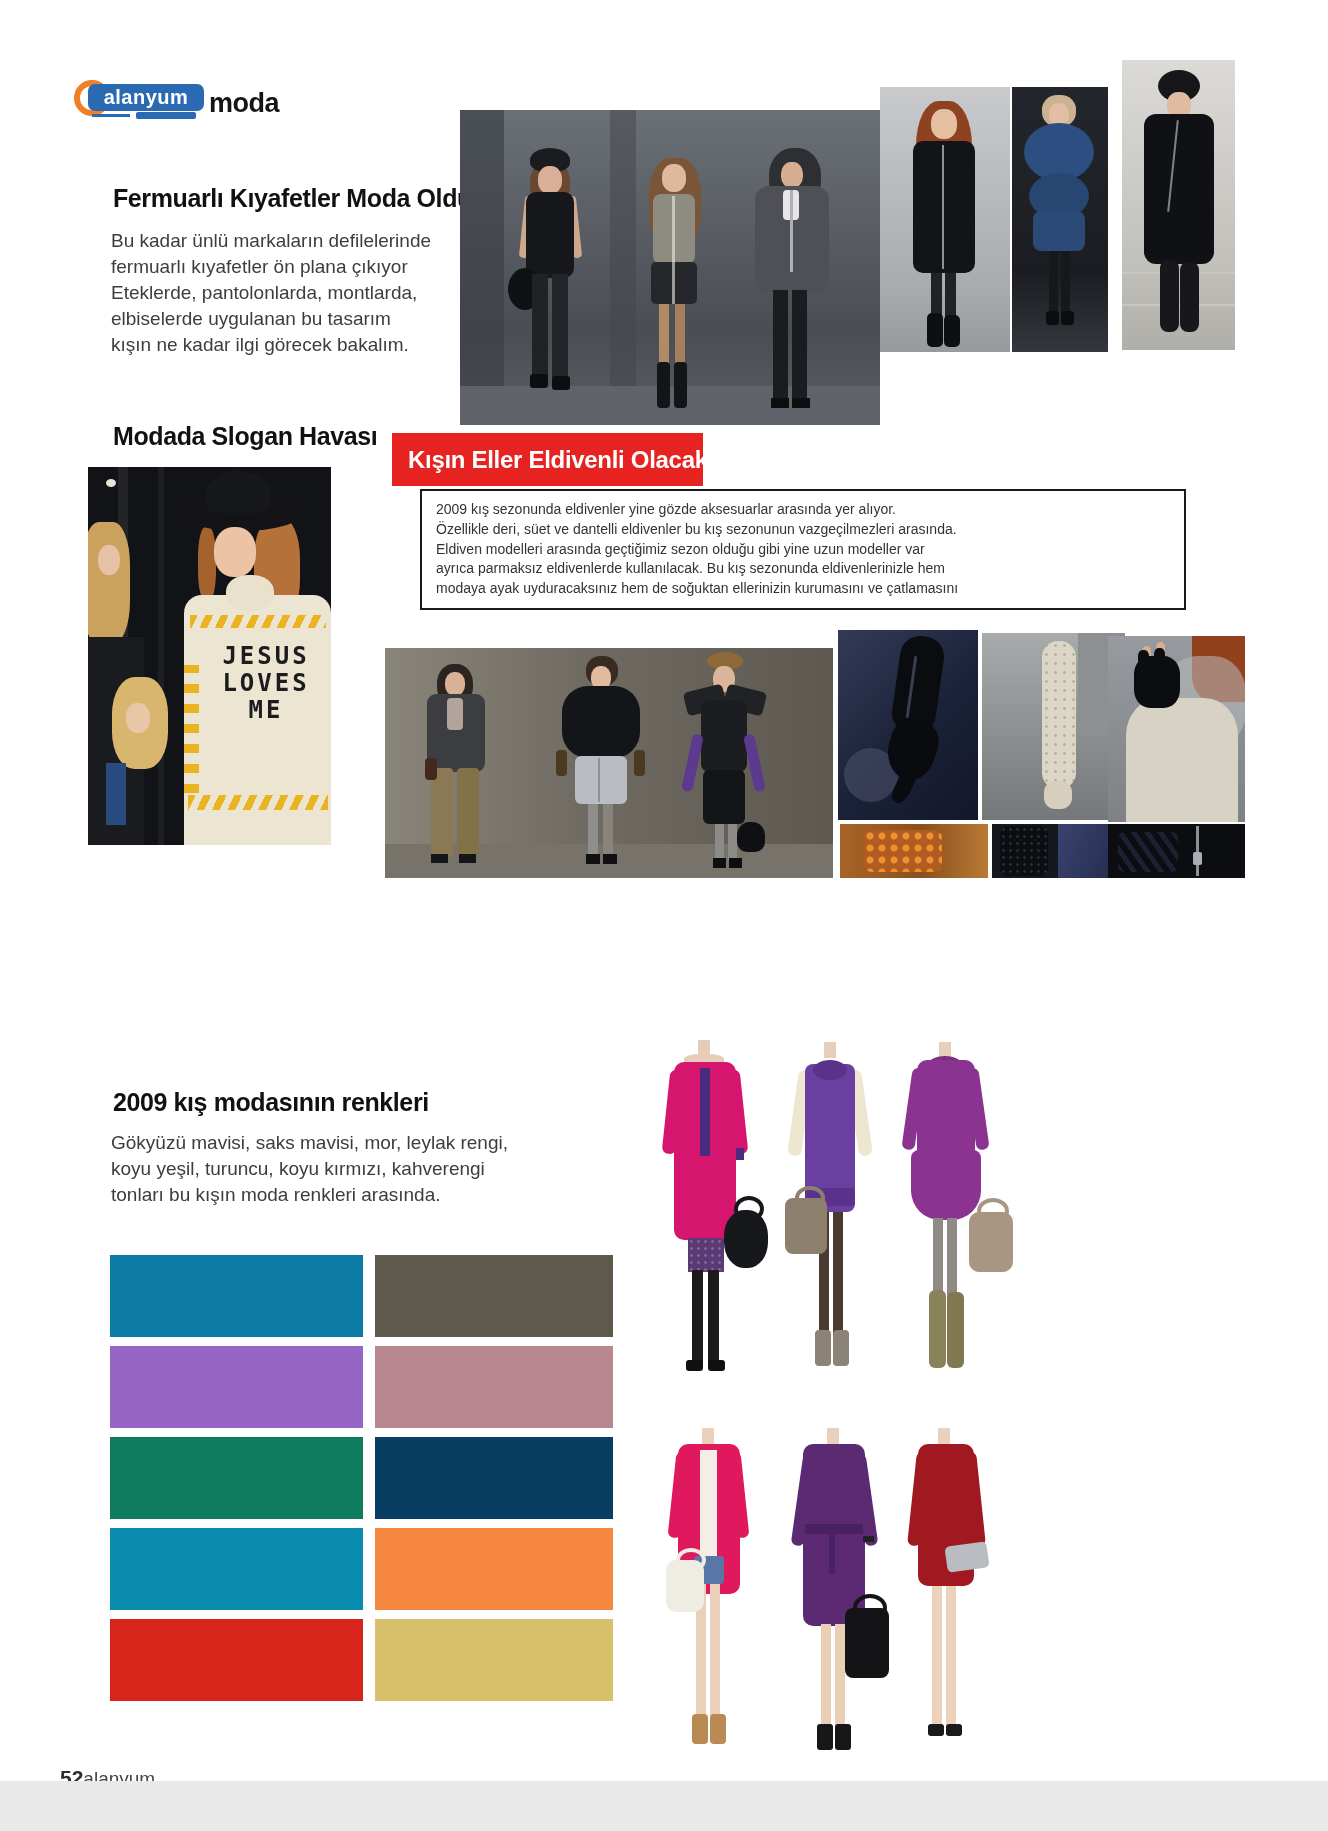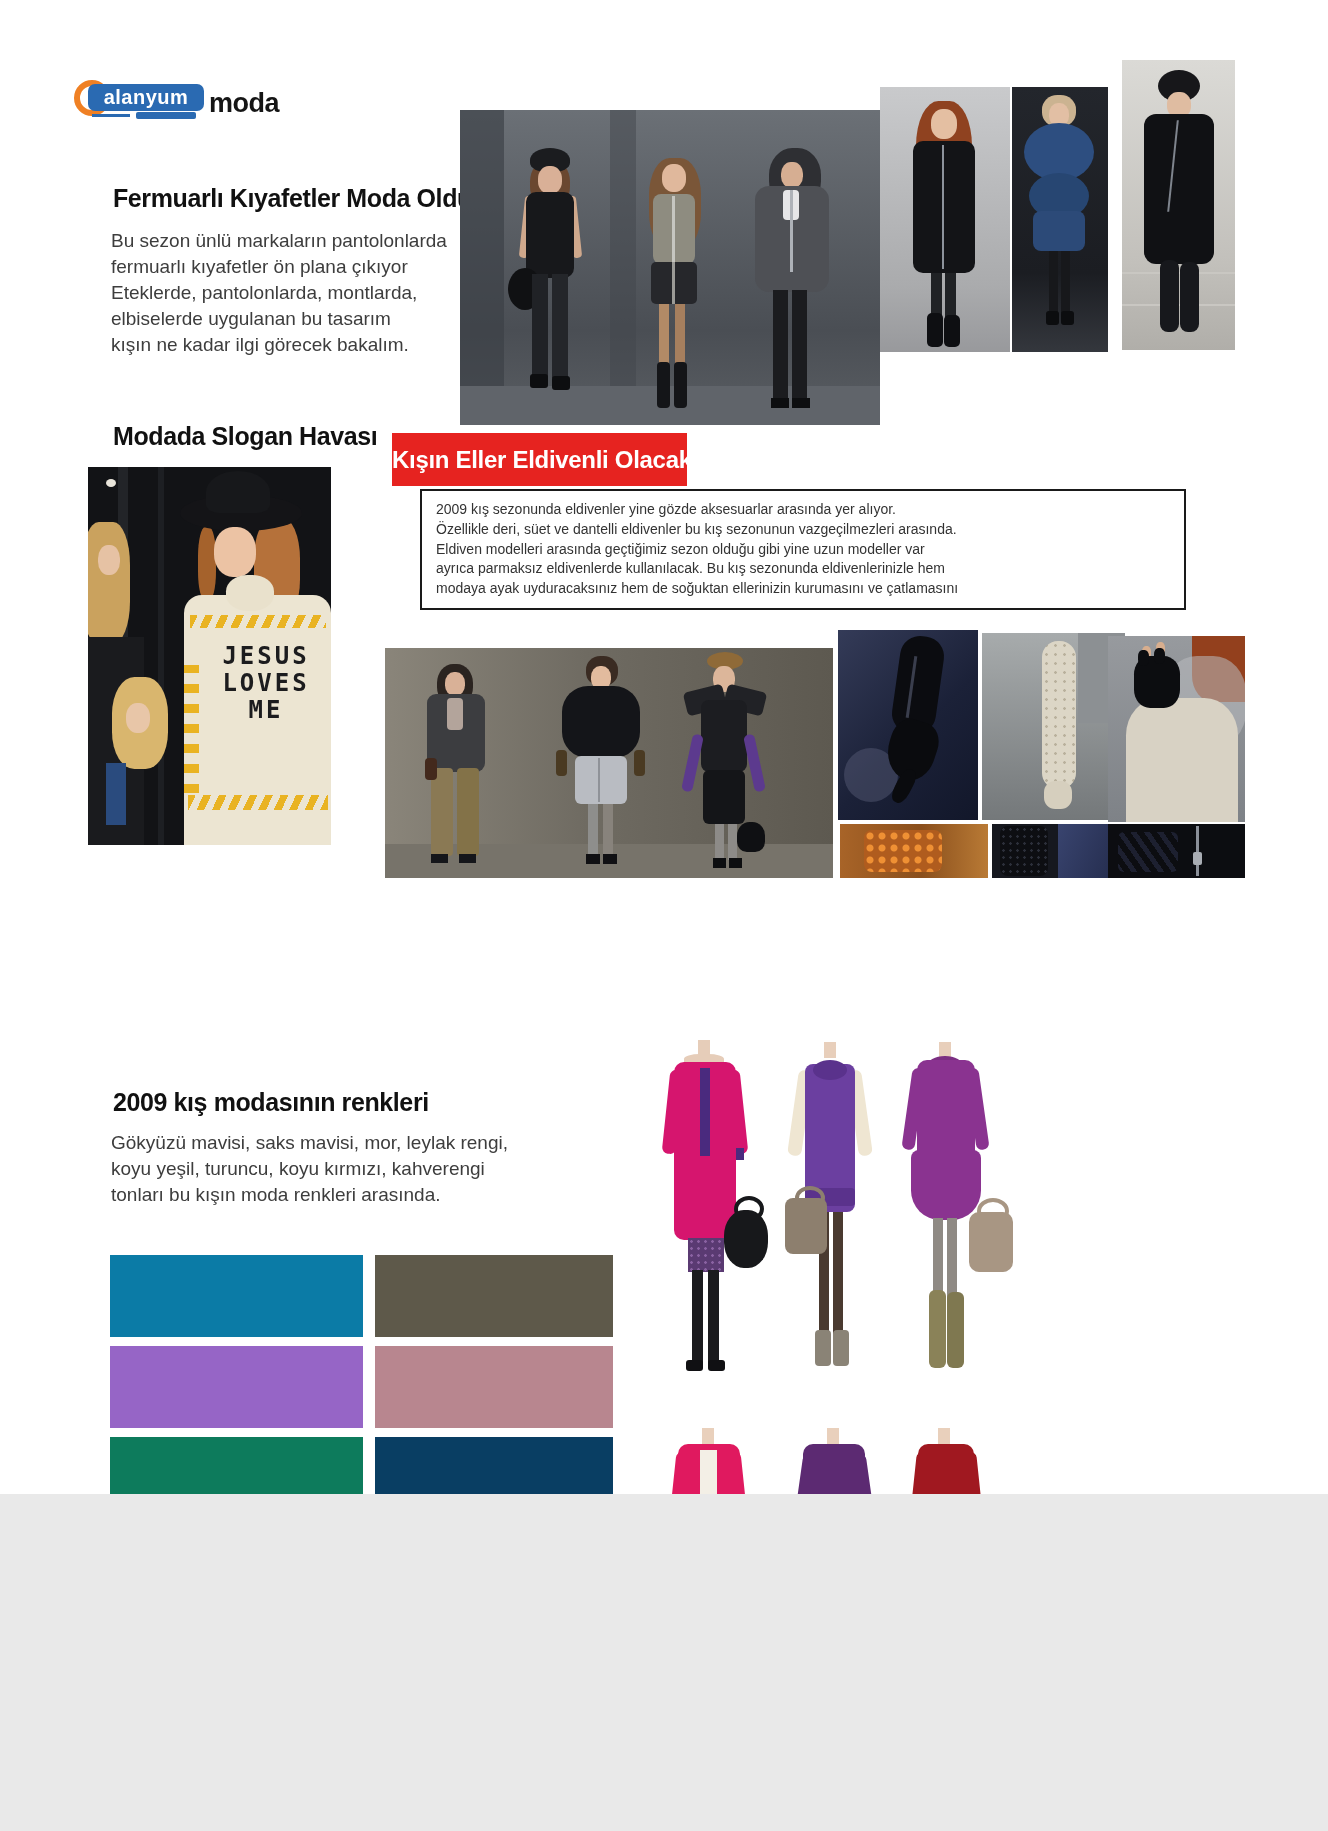--- a/index.html
+++ b/index.html
@@ -1,25 +1,25 @@
 <!DOCTYPE html>
 <html><head>
 <meta charset="utf-8">
 <style>
   html,body{margin:0;padding:0;background:#e9e9e9;}
-  .page{position:relative;width:1328px;height:1494px;margin:0 auto;background:#ffffff;
+  .page{position:relative;width:1328px;height:1781px;margin:0 auto;background:#ffffff;
         font-family:"Liberation Sans",sans-serif;overflow:hidden;}
   .abs{position:absolute;}
   .s{position:absolute;}
   .photo{position:absolute;overflow:hidden;}
   .hd{position:absolute;font-weight:800;color:#111111;font-size:25px;letter-spacing:-0.4px;white-space:nowrap;}
   .bodytxt{position:absolute;color:#3d3d3d;font-size:19px;line-height:26px;}
   .boxtxt{color:#333333;font-size:14px;line-height:19.8px;}
   .banner{position:absolute;background:#e62320;color:#ffffff;font-weight:800;font-size:24px;
-          line-height:53px;letter-spacing:-0.3px;white-space:nowrap;}
+          line-height:53px;padding-left:16px;letter-spacing:-0.3px;white-space:nowrap;}
   .glovebox{position:absolute;background:#ffffff;border:2px solid #1a1a1a;padding:9px 14px;}
   .swatch{position:absolute;}
   .logo-ring{position:absolute;width:24px;height:24px;border:6px solid #ef8024;border-radius:50%;}
   .logo-pill{position:absolute;background:#2a6ab2;border-radius:7px;color:#ffffff;font-weight:800;
              font-size:20px;line-height:27px;text-align:center;letter-spacing:0.5px;}
   .logo-moda{position:absolute;font-weight:700;font-size:27px;color:#151515;letter-spacing:-0.5px;}
   .sweater-line{font-family:"DejaVu Sans Mono",monospace;font-weight:800;color:#1c1c1e;
                 font-size:24px;line-height:27px;letter-spacing:3px;text-align:center;}
   .footer{position:absolute;color:#2e2e2e;}
   .footer b{font-size:21px;font-weight:700;}
@@ -33,21 +33,21 @@
   <div class="abs" style="left:0;top:0;width:300px;height:130px">
     <span class="logo-ring" style="left:74px;top:80px"></span>
     <span class="logo-pill" style="left:88px;top:84px;width:116px;height:27px">alanyum</span>
     <span class="logo-moda" style="left:209px;top:88px">moda</span>
     <span class="s" style="left:92px;top:114px;width:38px;height:3px;background:#2a6ab2"></span>
     <span class="s" style="left:136px;top:112px;width:60px;height:7px;background:#2a6ab2;border-radius:2px"></span>
   </div>
 
   <div class="hd" style="left:113px;top:184px">Fermuarlı Kıyafetler Moda Oldu</div>
   <div class="bodytxt" style="left:111px;top:228px;width:350px">
-    <div>Bu sezon ünlü markaların pantolonlarda</div>
+    <div>Bu kadar ünlü markaların defilelerinde</div>
     <div>fermuarlı kıyafetler ön plana çıkıyor</div>
     <div>Eteklerde, pantolonlarda, montlarda,</div>
     <div>elbiselerde uygulanan bu tasarım</div>
     <div>kışın ne kadar ilgi görecek bakalım.</div>
   </div>
 
   <div class="photo" style="left:460px;top:110px;width:420px;height:315px;background:linear-gradient(180deg,#6b7076,#4a4e54 70%,#5a5e63)">
     <i class="s" style="left:0;top:0;width:44px;height:315px;background:#3b3f45;opacity:.65"></i>
     <i class="s" style="left:150px;top:0;width:26px;height:315px;background:#41454b;opacity:.5"></i>
     <i class="s" style="left:0;top:276px;width:420px;height:39px;background:#60646a"></i>

